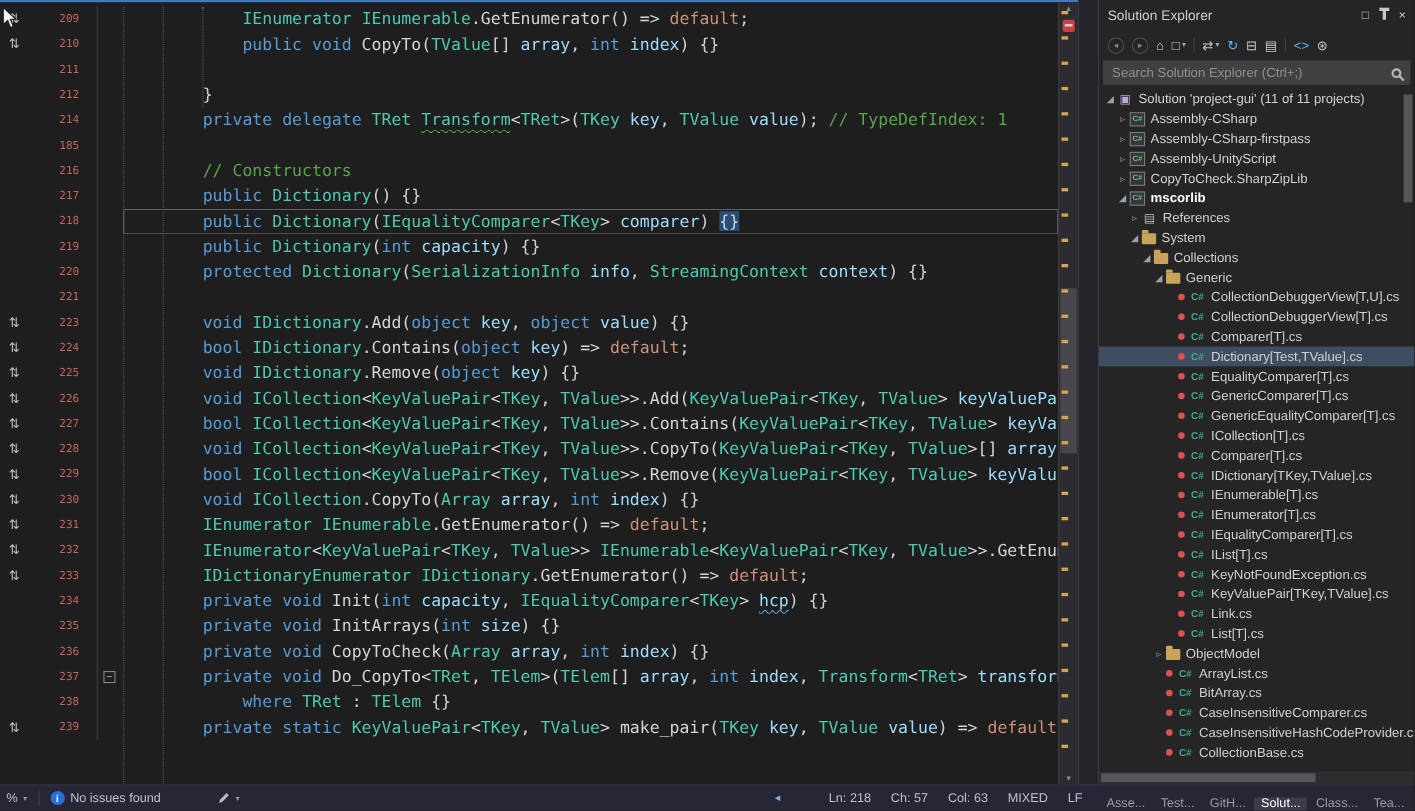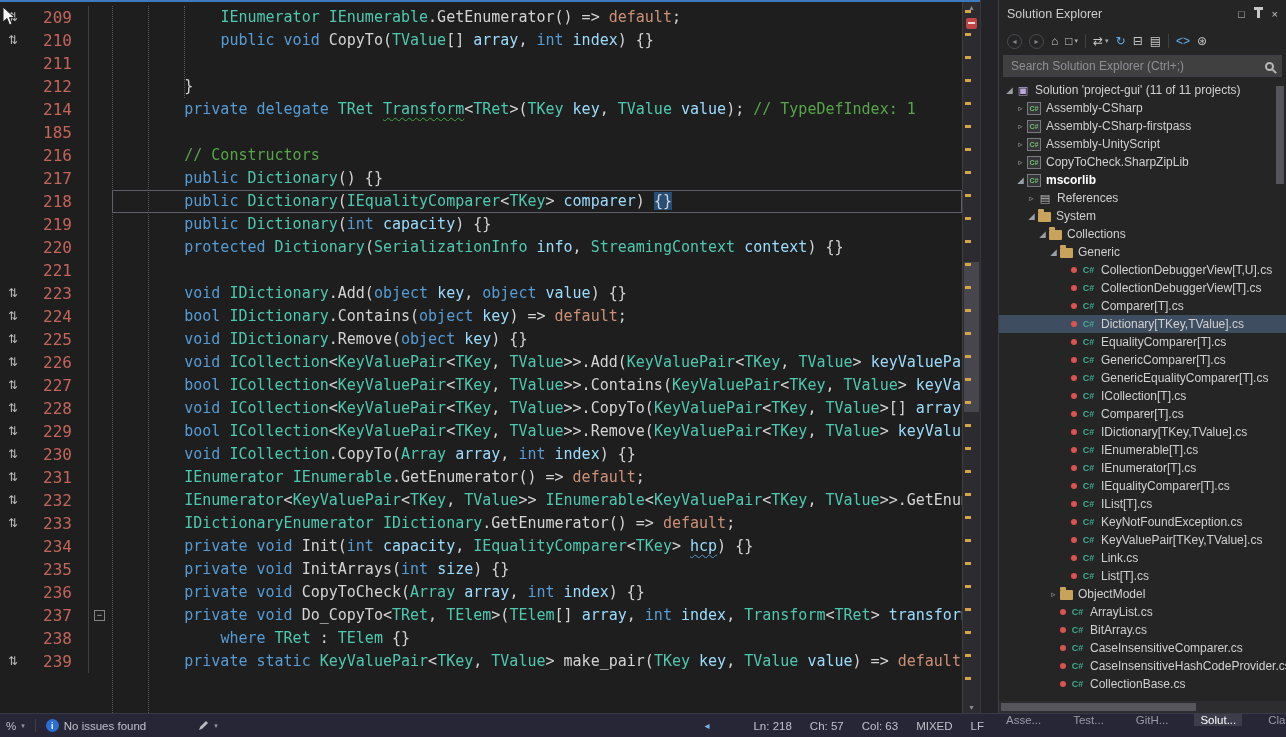--- a/index.html
+++ b/index.html
@@ -9,21 +9,21 @@
   .main{display:flex;height:713px}
 
   
   .editor{width:980px;flex:none;display:flex;background:#1e1e1e;border-top:2px solid #3d7ac0;position:relative}
   .code-scroll{flex:1;position:relative;overflow:hidden;padding-top:4px}
   .iguide{position:absolute;top:4px;bottom:0;width:0;border-left:1px dotted #585858;z-index:0}
   .g1{left:112px}.g2{left:148px}.g3{left:184px;bottom:auto;height:92px}
   .code-row{display:flex;height:23px;line-height:23px;white-space:pre;position:relative;z-index:1}
   .m-glyph{width:26px;flex:none;text-align:center;color:#bdbdbd;font-size:12px;
     font-family:"DejaVu Sans",sans-serif}
-  .m-num{width:46px;flex:none;text-align:right;color:#c4655b;font-family:"DejaVu Sans Mono",monospace;font-size:16px}
+  .m-num{width:46px;flex:none;text-align:right;color:#c4655b;font-family:"DejaVu Sans Mono",monospace;font-size:10px}
   .m-outline{width:24px;flex:none;margin-left:16px;border-left:1px solid #3f3f46;position:relative}
   .foldbox{position:absolute;left:5px;top:6px;width:11px;height:11px;line-height:9px;text-align:center;
     border:1px solid #848484;background:#1e1e1e;color:#c8c8c8;font-size:9px;display:block}
   .codecell{flex:1;font-family:"DejaVu Sans Mono",monospace;font-size:15px;overflow:hidden}
   .code-row.cur .codecell{box-shadow:inset 0 0 0 1px #5f5f68}
   .tk{color:#d4d4d4}
   .tk.d{color:#d4d4d4}
   .tk.k{color:#569cd6}
   .tk.t{color:#4ec9b0}
   .tk.p{color:#9cdcfe}
@@ -85,21 +85,21 @@
   .statusbar{height:24px;background:#262637;border-top:1px solid #3a3a46;display:flex;align-items:center;
     color:#c0c0c8;font-size:11.5px}
   .sb-item{display:flex;align-items:center;gap:5px;padding:0 6px;height:100%}
   .caret{font-size:7px;color:#9a9aa4}
   .sep{width:1px;height:13px;background:#3f3f4a;margin:0 4px}
   .i-info{width:13px;height:13px;border-radius:50%;background:#2a6fd4;color:#fff;font-size:9px;font-weight:bold;
     display:inline-flex;align-items:center;justify-content:center;font-style:normal}
   .sb-spacer{flex:1}
   .sb-arrow{color:#7fb0e8;font-size:10px;margin-right:44px}
   .sb-pos{display:flex;gap:18px;margin-right:14px}
-  .wtabs{width:288px;flex:none;display:flex;gap:20px;align-self:stretch;align-items:flex-start;padding:0 2px;overflow:hidden}
+  .wtabs{width:288px;flex:none;display:flex;gap:2px;align-self:stretch;align-items:flex-end;padding:0 2px;overflow:hidden}
   .wtab{padding:0 6px;display:flex;align-items:center;color:#9a9aa4;font-size:11.5px;cursor:default;white-space:nowrap}
   .wtab.active{background:#3c3c4a;color:#ffffff}
 
   .mouse-cursor{position:absolute;left:2px;top:6px;z-index:99;pointer-events:none}
 </style>
 </head>
 <body>
 
 <div class="app">
   <div class="main">
@@ -276,21 +276,21 @@
           <div class="trow" style="padding-left: 59px;">
             <span class="texp"></span>
             <span class="i-dot"></span>
             <span class="ticon i-cs">C#</span>
             <span class="tlabel">Comparer[T].cs</span>
           </div>
           <div class="trow sel" style="padding-left: 59px;">
             <span class="texp"></span>
             <span class="i-dot"></span>
             <span class="ticon i-cs">C#</span>
-            <span class="tlabel">Dictionary[TKey,TValue].cs</span>
+            <span class="tlabel">Dictionary[Test,TValue].cs</span>
           </div>
           <div class="trow" style="padding-left: 59px;">
             <span class="texp"></span>
             <span class="i-dot"></span>
             <span class="ticon i-cs">C#</span>
             <span class="tlabel">EqualityComparer[T].cs</span>
           </div>
           <div class="trow" style="padding-left: 59px;">
             <span class="texp"></span>
             <span class="i-dot"></span>

